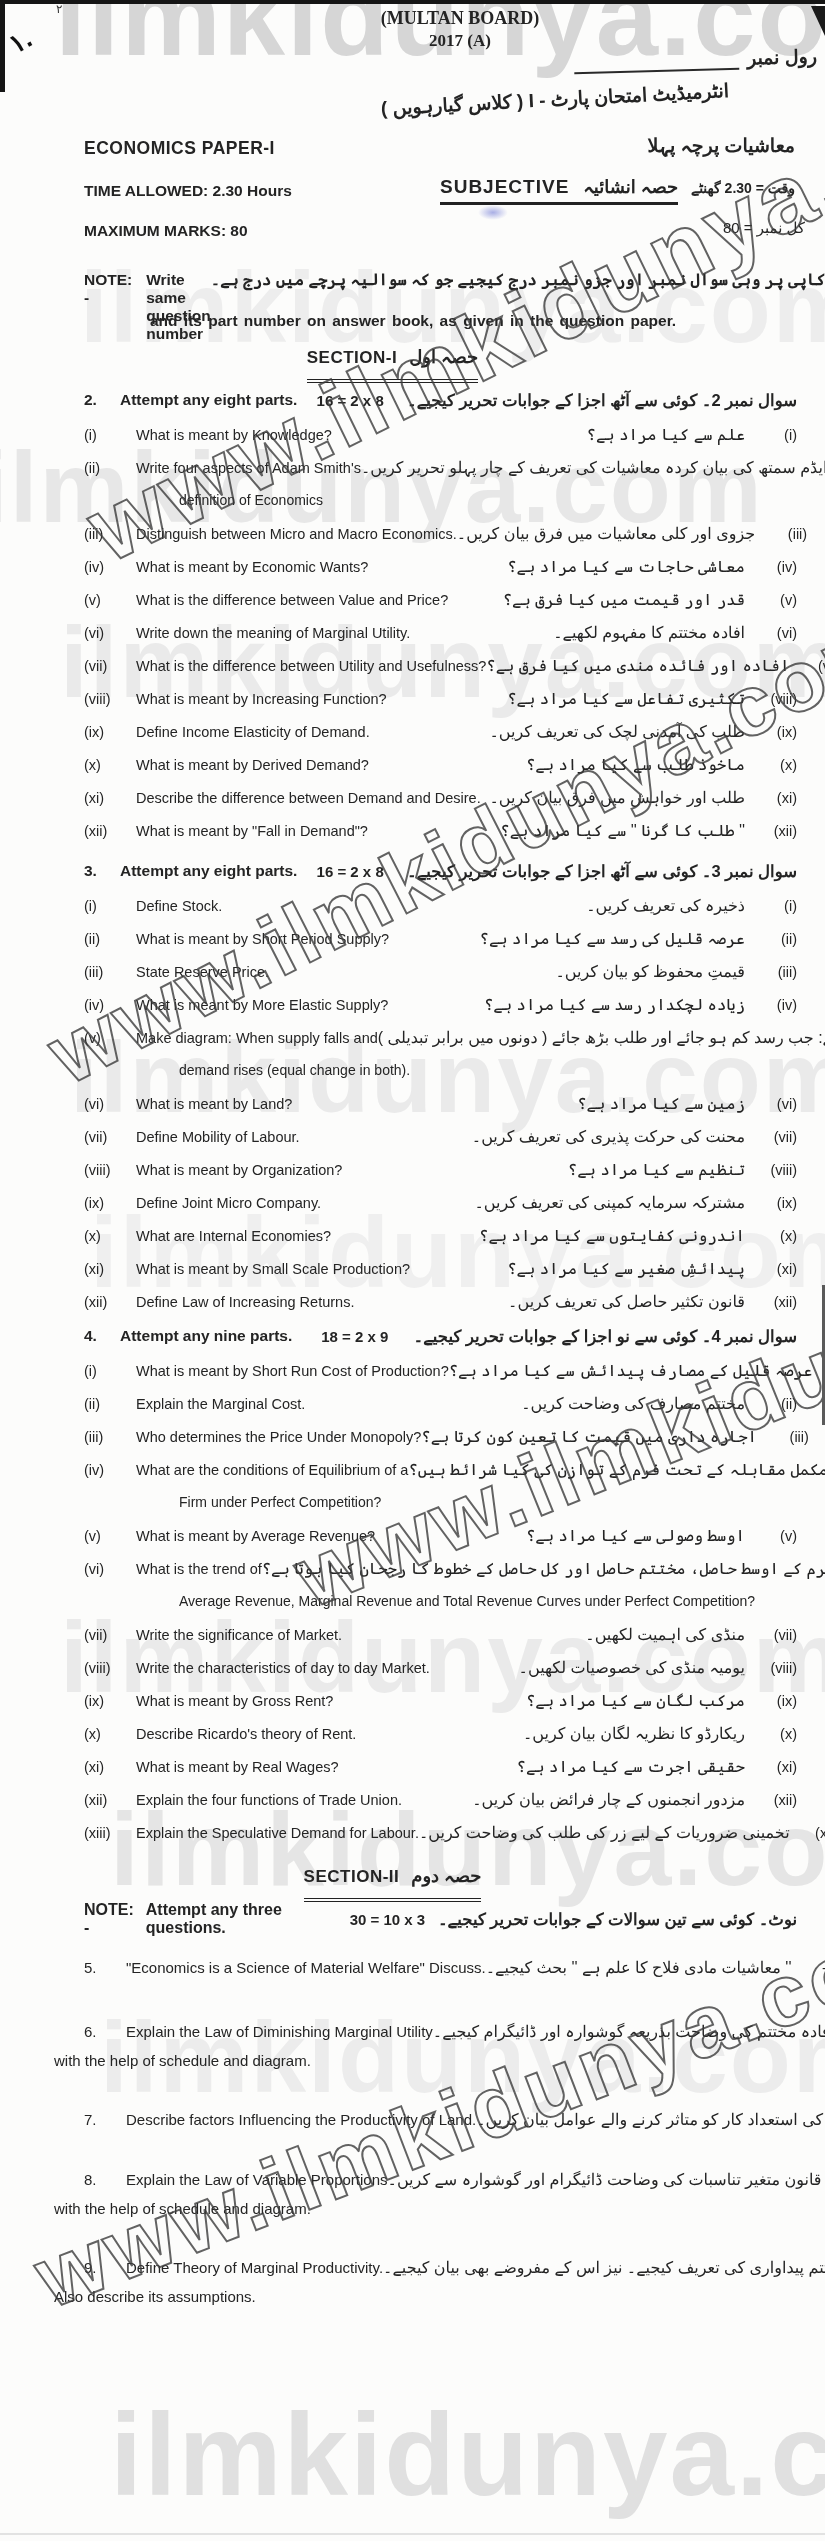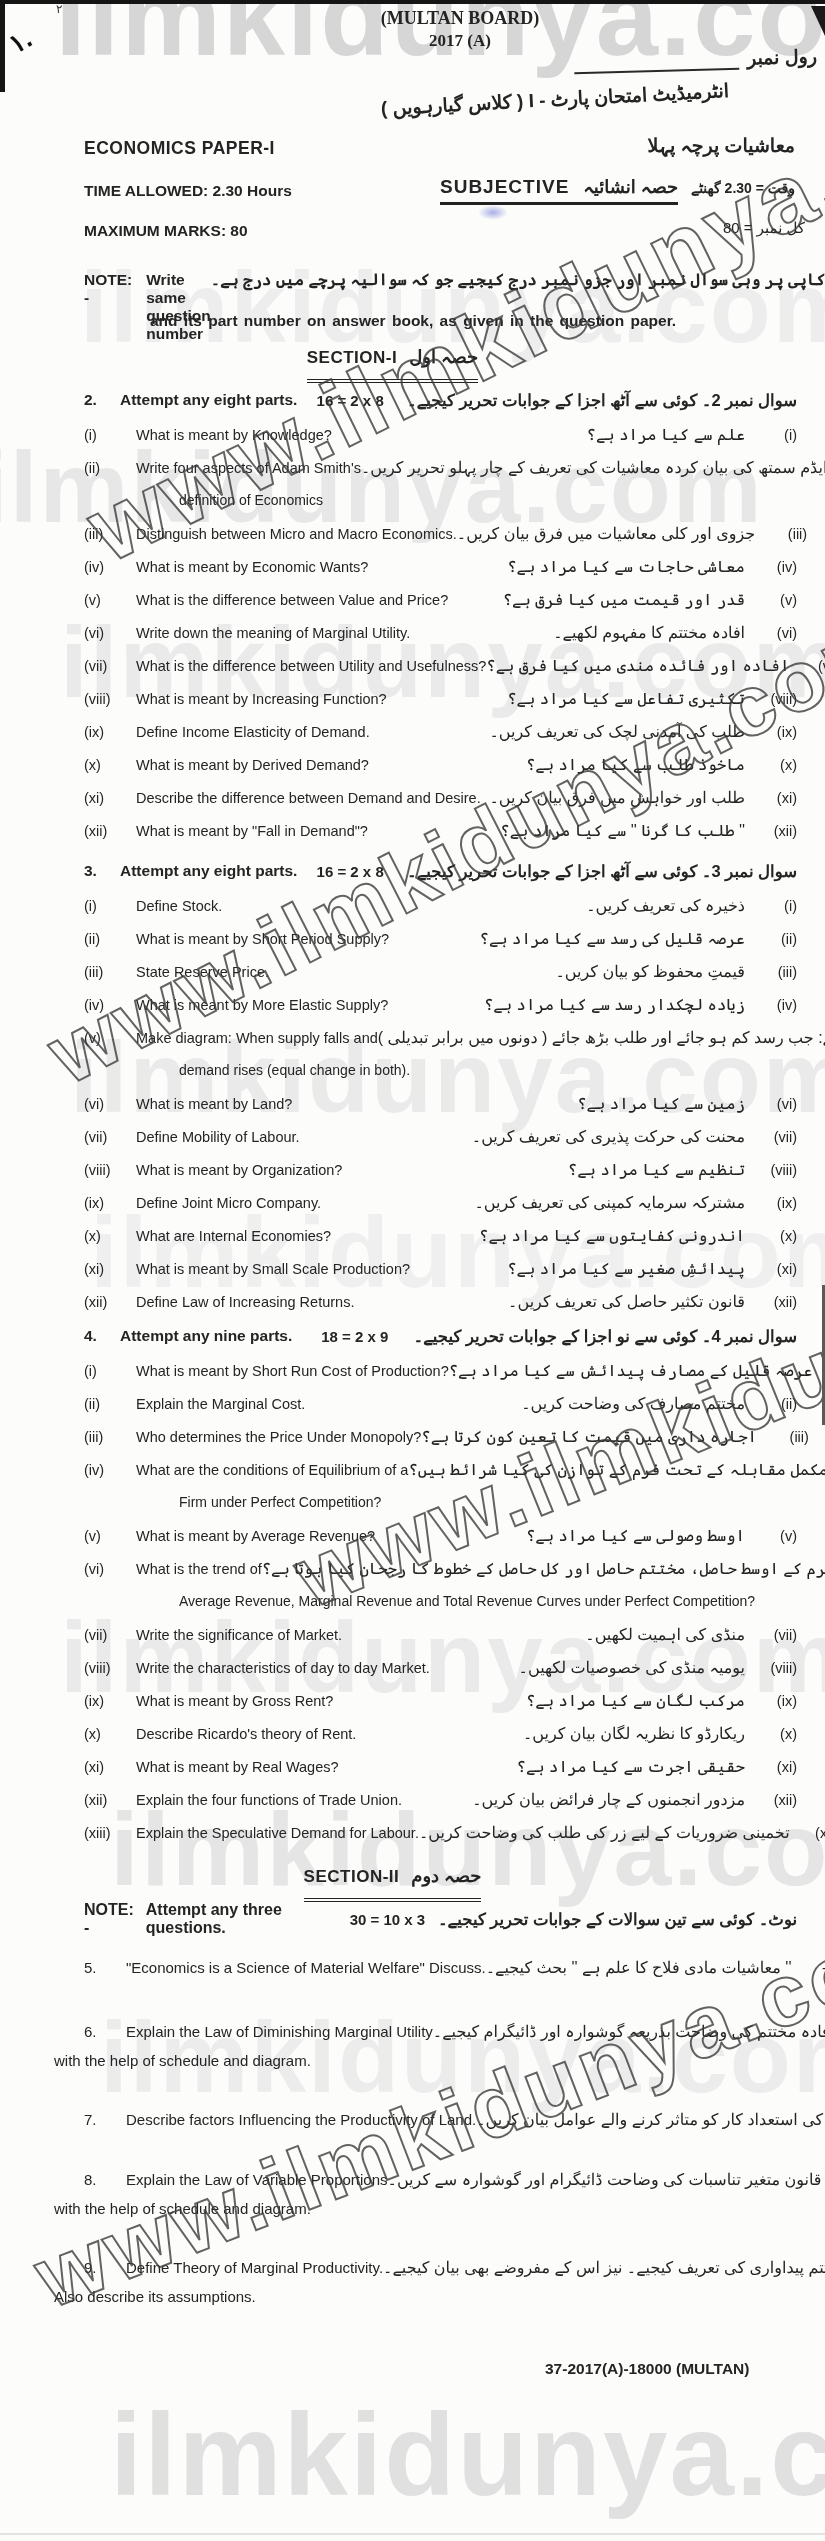--- a/index.html
+++ b/index.html
@@ -788,18 +788,14 @@
       </span>
       <span class="s2-ur">
 
         <span class="s2txt-ur">نظریہ مختتم پیداواری کی تعریف کیجیے۔  نیز اس کے مفروضے بھی بیان کیجیے۔</span>
       </span>
     </div>
     <div class="s2cont">Also describe its assumptions.</div>
   </div>
 </div>
 
-    <div class="footer">
-      <span>37-2017(A)-18000</span>
-      <span>(MULTAN)</span>
-    </div>
   </div>
 </div>
 
 </body></html>

